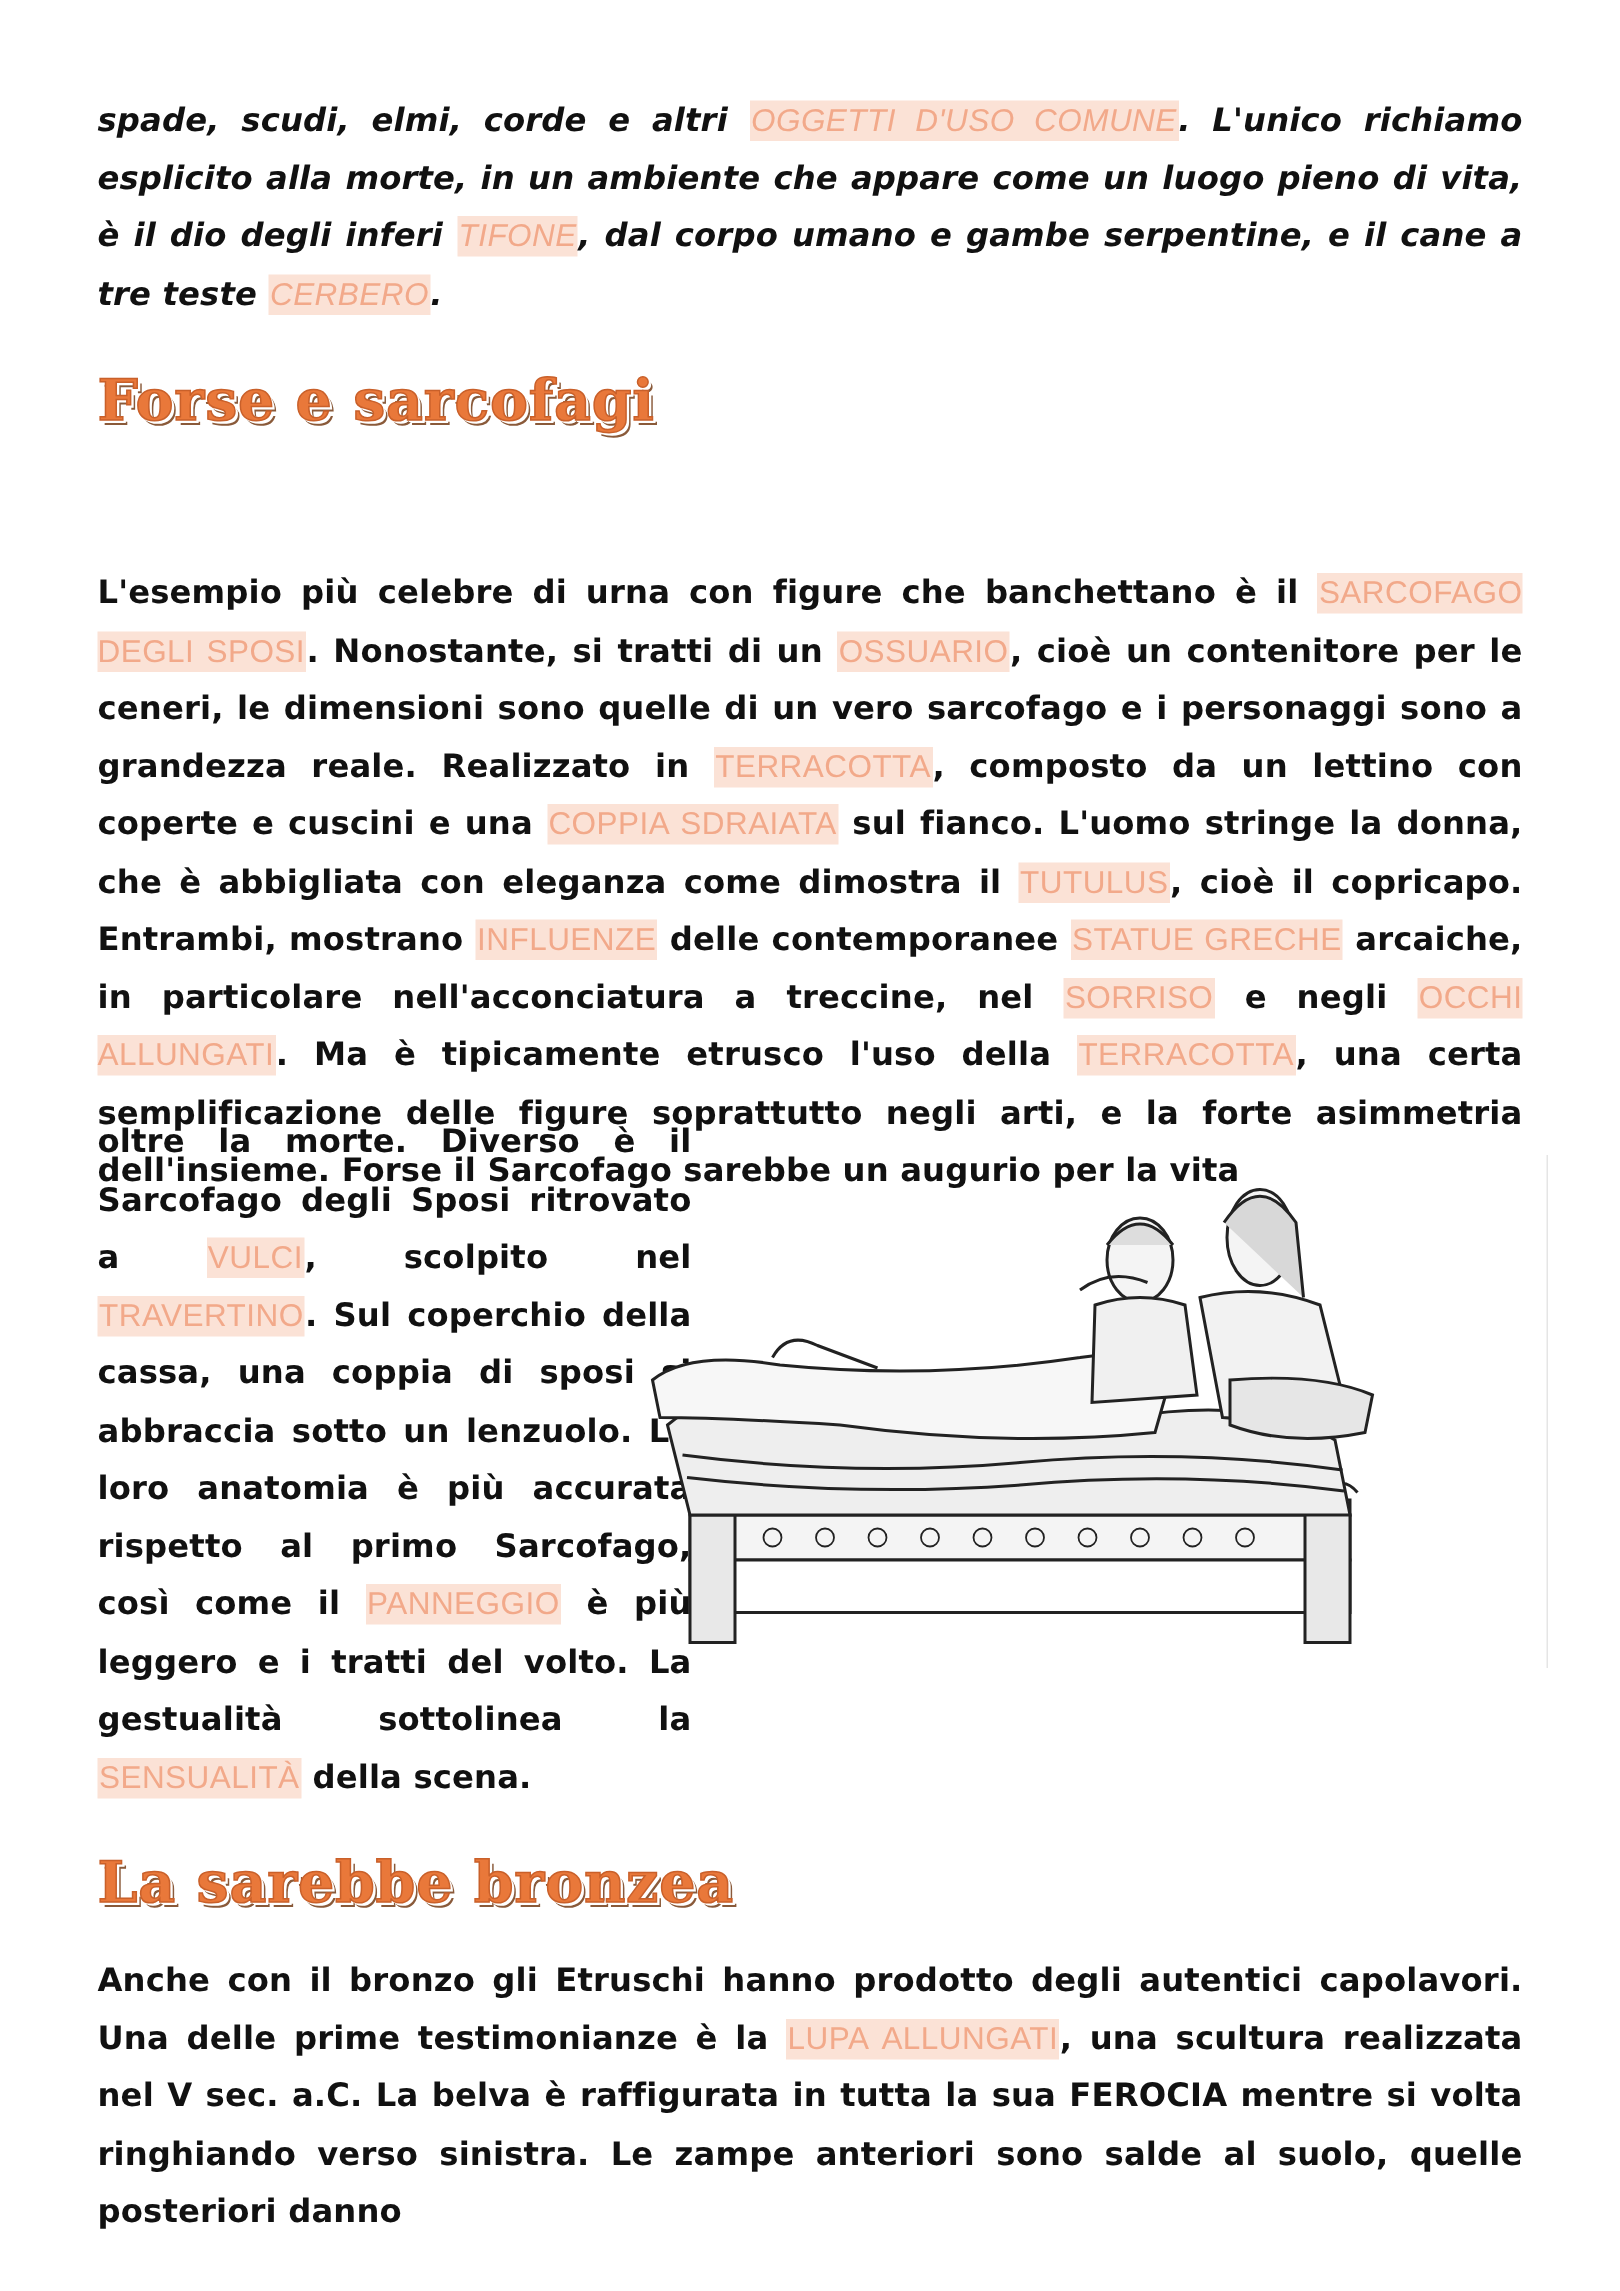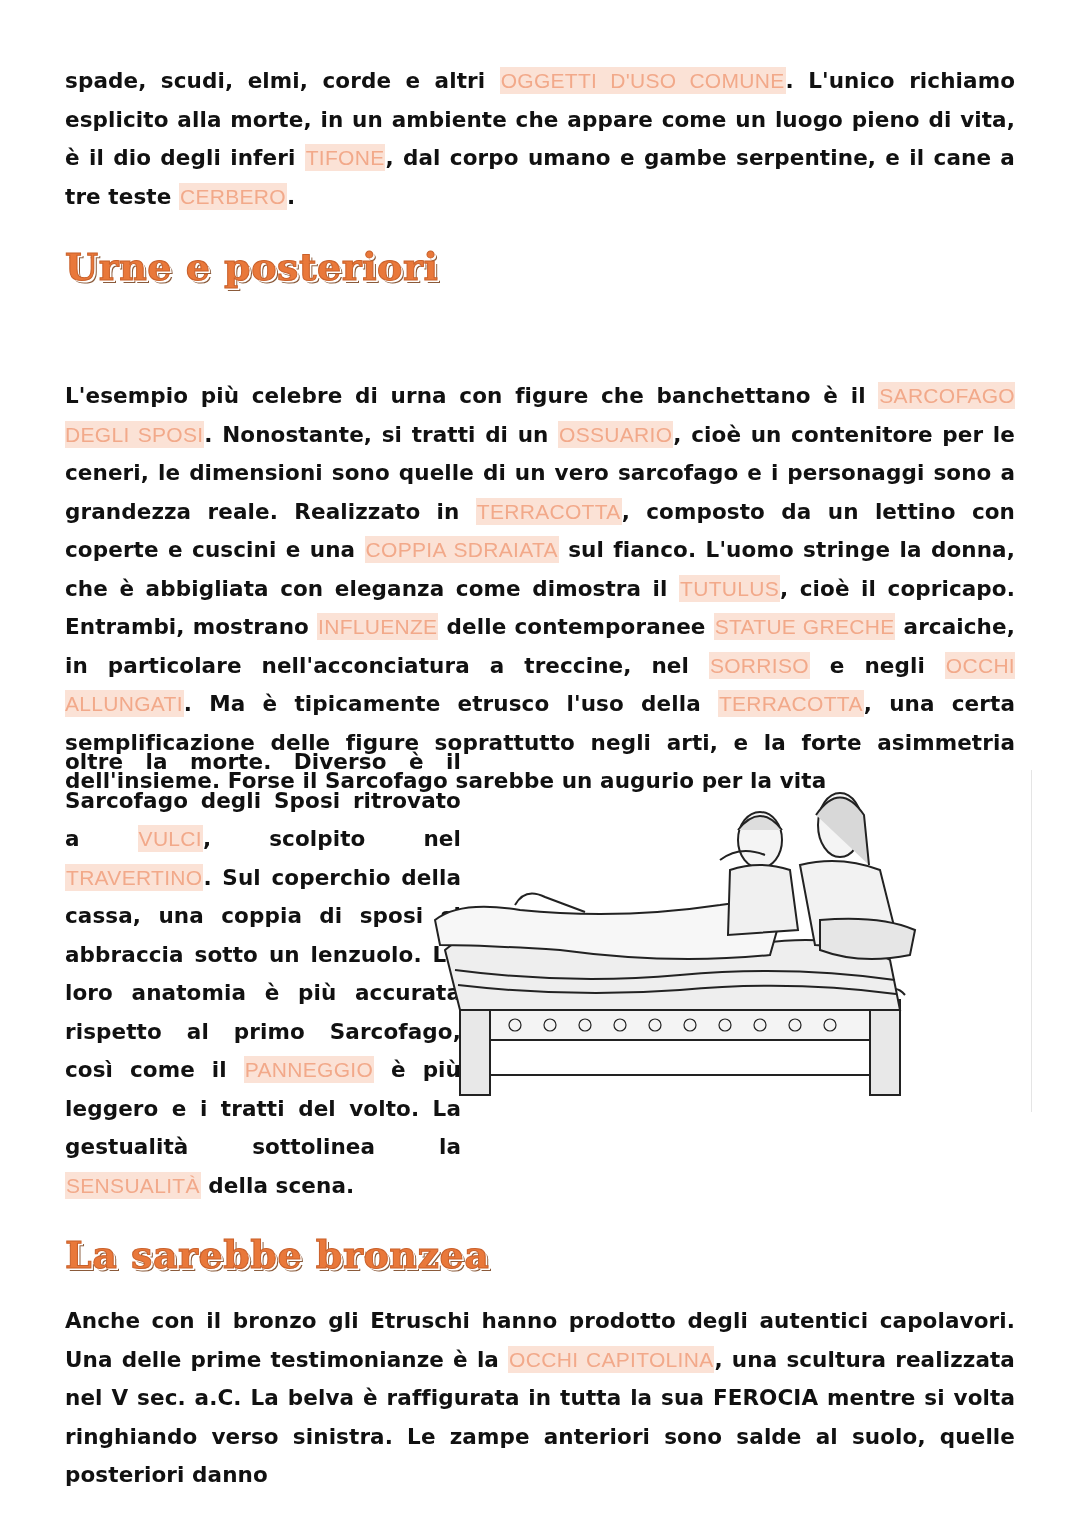--- a/index.html
+++ b/index.html
@@ -16,47 +16,47 @@
       background: #fbe2d6; color: #f2a98a; font-weight: normal;
       font-family: "Liberation Sans", sans-serif; letter-spacing: 0.3px;
       padding: 2px 1px; font-size: 21px;
     }
     .heading {
       font-family: "DejaVu Serif", serif; font-weight: bold; font-size: 38px;
       color: #e9783a; margin: 0; letter-spacing: 0.5px;
       text-shadow: 1px 1px 0 #fff, 2px 2px 0 #fff, 3px 3px 0 #8a5a3a;
       -webkit-text-stroke: 1px #c9602a;
     }
-    #p1 { position: absolute; top: 62px; }
+    #p1 { position: absolute; top: 62px; font-style: italic; }
     #h1 { position: absolute; top: 244px; }
     #p2 { position: absolute; top: 360px; margin-top: 17px; }
     #p3 { position: absolute; top: 743px; width: 396px; }
     #figure {
       position: absolute; left: 420px; top: 770px; width: 550px; height: 345px;
     }
     #figure-rule { position: absolute; left: 1031px; top: 770px; width: 1px; height: 342px; background: #e5e5e5; }
     #h2 { position: absolute; top: 1232px; }
     #p4 { position: absolute; top: 1302px; }
   </style>
 </head>
 <body>
 
 <div class="page">
 
   <p id="p1" class="para">spade, scudi, elmi, corde e altri <span class="hl">OGGETTI D'USO COMUNE</span>. L'unico richiamo esplicito alla morte, in un ambiente che appare come un luogo pieno di vita, è il dio degli inferi <span class="hl">TIFONE</span>, dal corpo umano e gambe serpentine, e il cane a tre teste <span class="hl">CERBERO</span>.</p>
 
-  <h2 id="h1" class="heading">Urne e posteriori</h2>
+  <h2 id="h1" class="heading">Forse e sarcofagi</h2>
 
   <p id="p2" class="para">L'esempio più celebre di urna con figure che banchettano è il <span class="hl">SARCOFAGO DEGLI SPOSI</span>. Nonostante, si tratti di un <span class="hl">OSSUARIO</span>, cioè un contenitore per le ceneri, le dimensioni sono quelle di un vero sarcofago e i personaggi sono a grandezza reale. Realizzato in <span class="hl">TERRACOTTA</span>, composto da un lettino con coperte e cuscini e una <span class="hl">COPPIA SDRAIATA</span> sul fianco. L'uomo stringe la donna, che è abbigliata con eleganza come dimostra il <span class="hl">TUTULUS</span>, cioè il copricapo. Entrambi, mostrano <span class="hl">INFLUENZE</span> delle contemporanee <span class="hl">STATUE GRECHE</span> arcaiche, in particolare nell'acconciatura a treccine, nel <span class="hl">SORRISO</span> e negli <span class="hl">OCCHI ALLUNGATI</span>. Ma è tipicamente etrusco l'uso della <span class="hl">TERRACOTTA</span>, una certa semplificazione delle figure soprattutto negli arti, e la forte asimmetria dell'insieme. Forse il Sarcofago sarebbe un augurio per la vita</p>
 
   <p id="p3" class="para">oltre la morte. Diverso è il Sarcofago degli Sposi ritrovato a <span class="hl">VULCI</span>, scolpito nel <span class="hl">TRAVERTINO</span>. Sul coperchio della cassa, una coppia di sposi si abbraccia sotto un lenzuolo. La loro anatomia è più accurata rispetto al primo Sarcofago, così come il <span class="hl">PANNEGGIO</span> è più leggero e i tratti del volto. La gestualità sottolinea la <span class="hl">SENSUALITÀ</span> della scena.</p>
 
   <h2 id="h2" class="heading">La sarebbe bronzea</h2>
 
-  <p id="p4" class="para">Anche con il bronzo gli Etruschi hanno prodotto degli autentici capolavori. Una delle prime testimonianze è la <span class="hl">OCCHI CAPITOLINA</span>, una scultura realizzata nel V sec. a.C. La belva è raffigurata in tutta la sua FEROCIA mentre si volta ringhiando verso sinistra. Le zampe anteriori sono salde al suolo, quelle posteriori danno</p>
+  <p id="p4" class="para">Anche con il bronzo gli Etruschi hanno prodotto degli autentici capolavori. Una delle prime testimonianze è la <span class="hl">LUPA ALLUNGATI</span>, una scultura realizzata nel V sec. a.C. La belva è raffigurata in tutta la sua FEROCIA mentre si volta ringhiando verso sinistra. Le zampe anteriori sono salde al suolo, quelle posteriori danno</p>
 </div>
 
 <div id="figure-rule"></div>
 <div id="figure">
   <svg width="550" height="345" viewBox="0 0 550 345">
     <g fill="none" stroke="#222" stroke-width="2">
 
       <rect x="40" y="240" width="440" height="30" fill="#f4f4f4"></rect>
       <rect x="40" y="270" width="440" height="35" fill="#fff"></rect>
       <rect x="40" y="240" width="30" height="85" fill="#e8e8e8"></rect>

